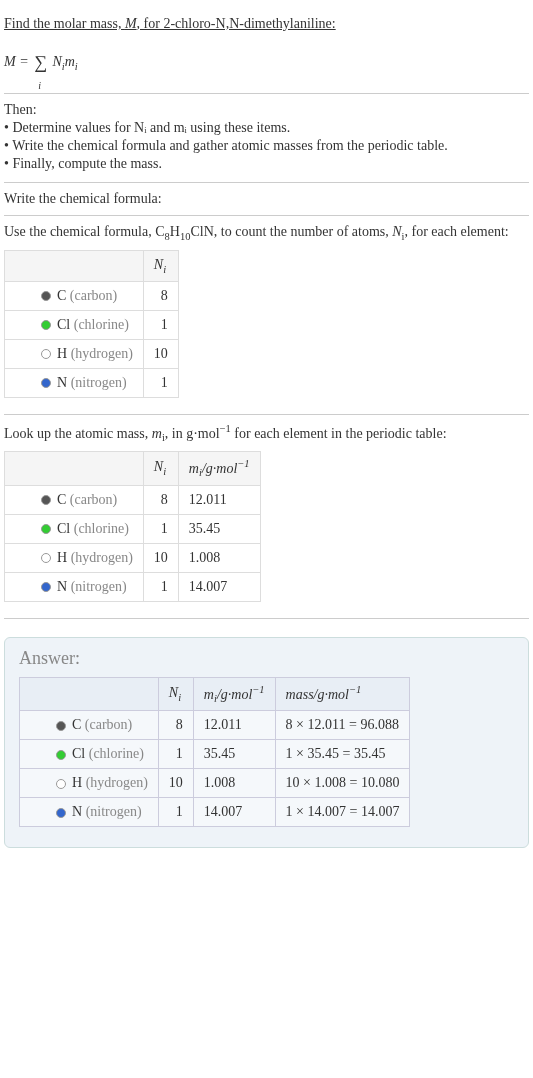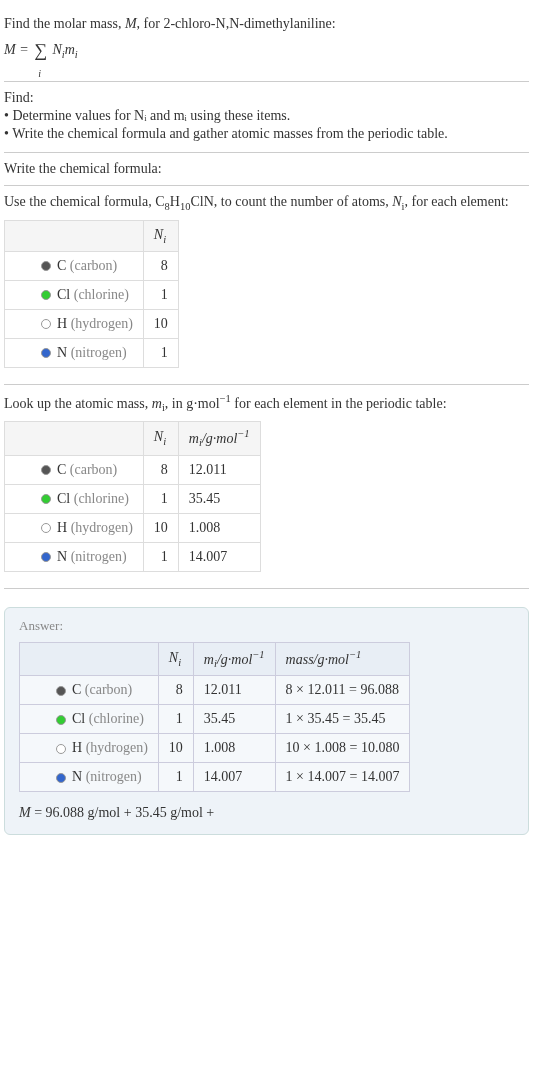--- a/index.html
+++ b/index.html
@@ -9,21 +9,21 @@
       color: #333;
       background: #fff;
       width: 533px;
       padding: 8px 4px;
     }
     .section {
       border-bottom: 1px solid #ccc;
       padding: 8px 0;
     }
     .section:last-of-type { border-bottom: none; }
-    .prompt-line { margin-bottom: 8px; }
+    .prompt-line { margin-bottom: 20px; text-decoration: underline; }
     .formula {
       font-style: italic;
       margin: 4px 0;
     }
     .var { font-style: italic; }
     .sub { font-size: 0.75em; vertical-align: sub; }
     .sup { font-size: 0.75em; vertical-align: super; }
     .bullet-list { list-style: none; padding-left: 0; }
     .bullet-list li { margin: 2px 0; }
     .bullet-list li::before { content: "• "; }
@@ -63,21 +63,21 @@
     .elem-sym { color: #333; font-weight: normal; }
     .answer-box {
       background: #eef3f8;
       border: 1px solid #cdd;
       border-radius: 6px;
       padding: 10px 14px;
       margin-top: 10px;
     }
     .answer-label {
       color: #888;
-      font-size: 13px;
+      font-size: 18px;
       margin-bottom: 8px;
     }
     .answer-box table th, .answer-box table td {
       border: 1px solid #ccd;
       background: #f5f8fb;
     }
     .answer-box table th { background: #e8eef5; }
     .final-eq { margin-top: 10px; line-height: 1.6; }
     .indent { padding-left: 20px; }
     .sigma {
@@ -102,24 +102,25 @@
   <div class="prompt-line">
     <span>Find the molar mass, </span><span class="var">M</span><span>, for 2-chloro-N,N-dimethylaniline:</span>
   </div>
   <div class="formula">
     <span class="var">M</span><span> = </span><span class="sigma-wrap"><span class="sigma">∑</span><span class="sigma-sub">i</span></span>
     <span class="var">N</span><span class="sub">i</span><span class="var">m</span><span class="sub">i</span>
   </div>
 </div>
 
 <div class="section">
-  <div>Find:</div>
+  <div>Then:</div>
   <ul class="bullet-list">
     <li>Determine values for Nᵢ and mᵢ using these items.</li>
     <li>Write the chemical formula and gather atomic masses from the periodic table.</li>
+    <li>Finally, compute the mass.</li>
   </ul>
 </div>
 
 <div class="section">
   <div>Write the chemical formula:</div>
 </div>
 
 <div class="section">
   <div>
     <span>Use the chemical formula, </span><span class="chem-formula"><span>C</span><span class="sub">8</span><span>H</span><span class="sub">10</span><span>ClN</span></span><span>, to count the number of atoms, </span><span class="var">N</span><span class="sub">i</span><span>, for each element:</span>
@@ -217,16 +218,15 @@
           </tr>
       <tr>
             <td class="element-cell"><span class="dot dot-n"></span><span class="elem-sym">N</span><span> (nitrogen)</span></td>
             <td class="num">1</td>
             <td>14.007</td>
             <td>1 × 14.007 = 14.007</td>
           </tr>
     </tbody>
       </table>
     <div class="final-eq">
-      <div><span class="var">M</span><span> = 96.088 g/mol + 35.45 g/mol + </span></div>
     </div>
   </div>
 </div>
 
 </body></html>

